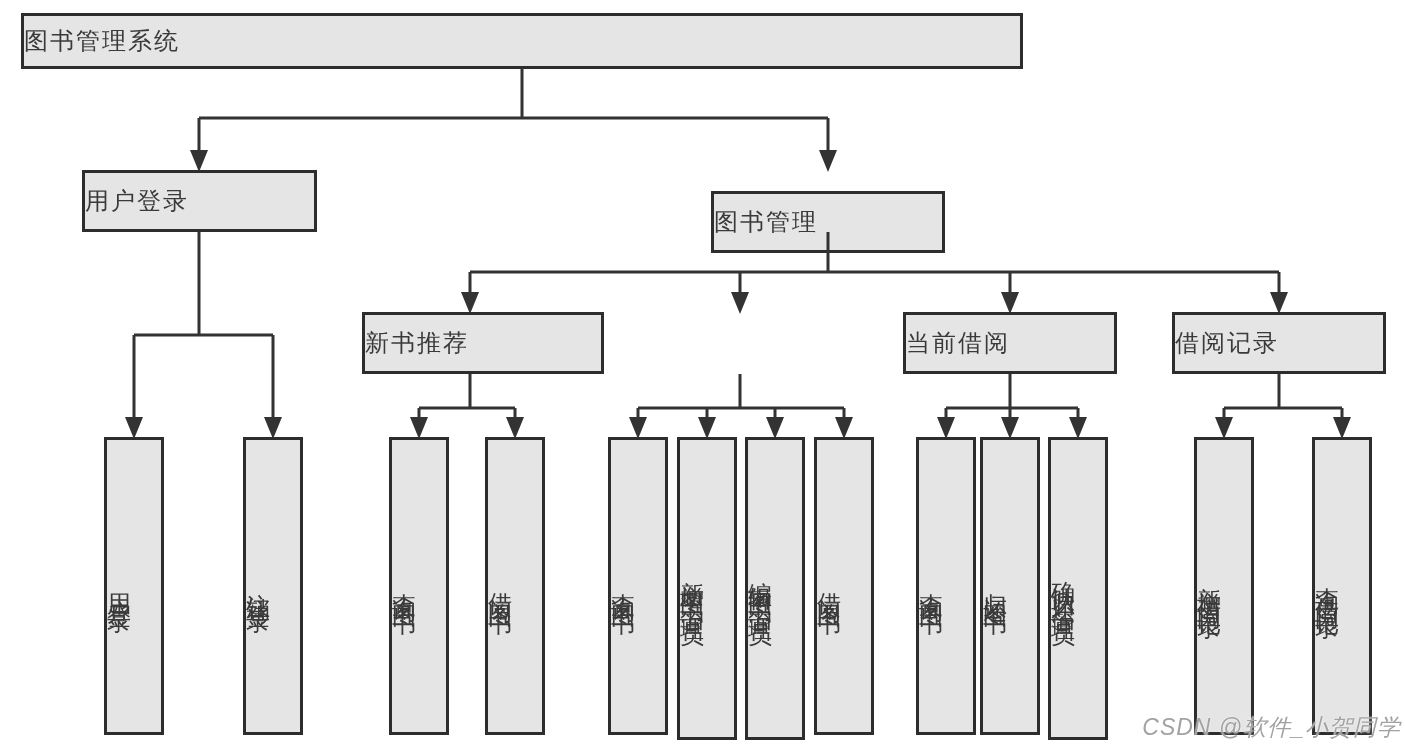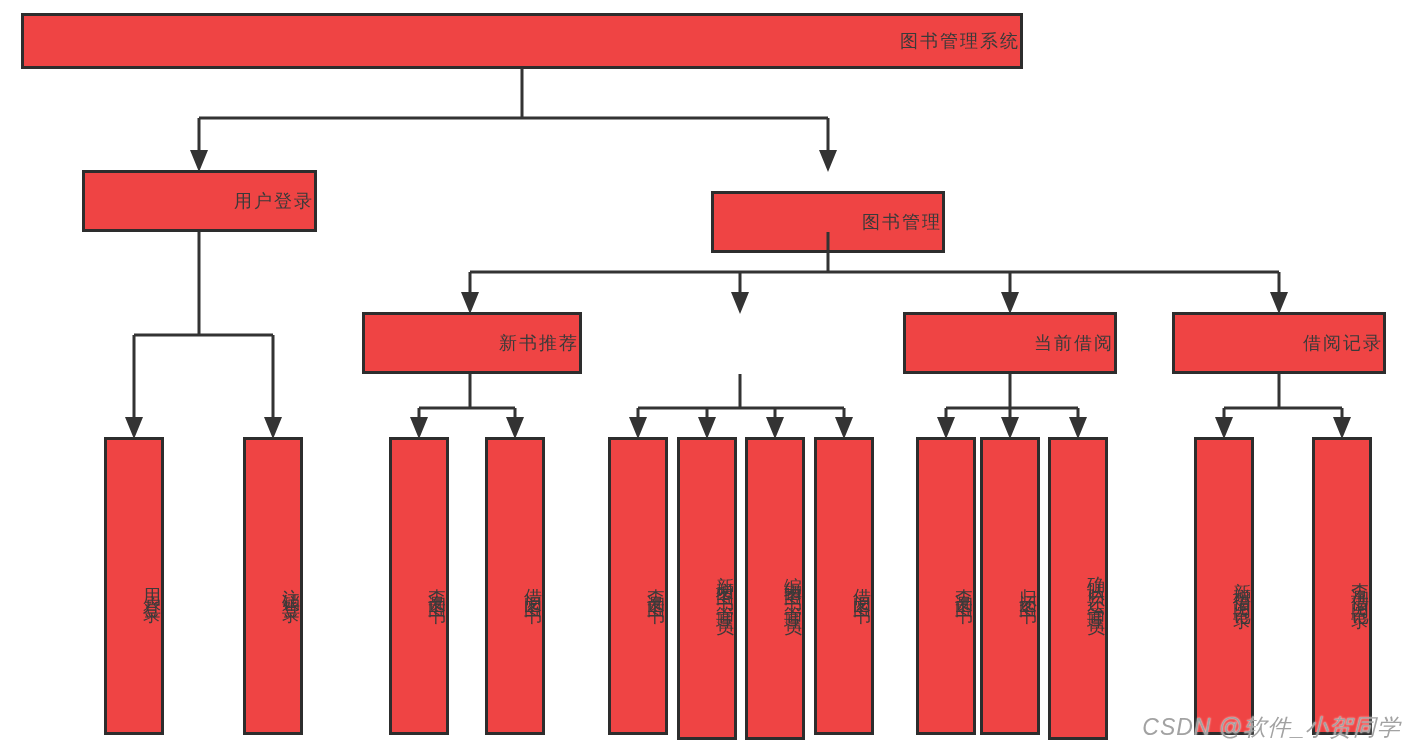--- a/index.html
+++ b/index.html
@@ -8,26 +8,26 @@
     width: 1405px;
     height: 747px;
     background: #ffffff;
     font-family: "Liberation Sans", sans-serif;
     overflow: hidden;
   }
   .box {
     position: absolute;
     box-sizing: border-box;
     border: 3px solid #2d2d2d;
-    background: #ef4444;
+    background: #e5e5e5;
     display: flex;
     align-items: center;
-    justify-content: flex-end;
+    justify-content: flex-start;
     color: #3a3a3a;
-    font-size: 18px;
+    font-size: 24px;
     z-index: 1;
   }
   .box .lbl { letter-spacing: 2px; white-space: nowrap; }
   .leaf .lbl {
     writing-mode: vertical-rl;
     text-orientation: mixed;
     letter-spacing: 6px;
     line-height: 1;
     white-space: normal;
   }
@@ -115,21 +115,21 @@
     <span class="lbl">图书管理系统</span>
   </div>
 
   <div class="box" style="left:82px; top:170px; width:235px; height:62px;">
     <span class="lbl">用户登录</span>
   </div>
   <div class="box" style="left:711px; top:170px; width:234px; height:62px;margin-top:21px;">
     <span class="lbl">图书管理</span>
   </div>
 
-  <div class="box" style="left:362px; top:312px; width:220px; height:62px;">
+  <div class="box" style="left:362px; top:312px; width:242px; height:62px;">
     <span class="lbl">新书推荐</span>
   </div>
   <div class="box" style="left:1172px; top:312px; width:214px; height:62px;">
     <span class="lbl">借阅记录</span>
   </div>
   <div class="box" style="left:903px; top:312px; width:214px; height:62px;">
     <span class="lbl">当前借阅</span>
   </div>
 
   <div class="box leaf" style="left:104px; top:437px; width:60px; height:298px;">

